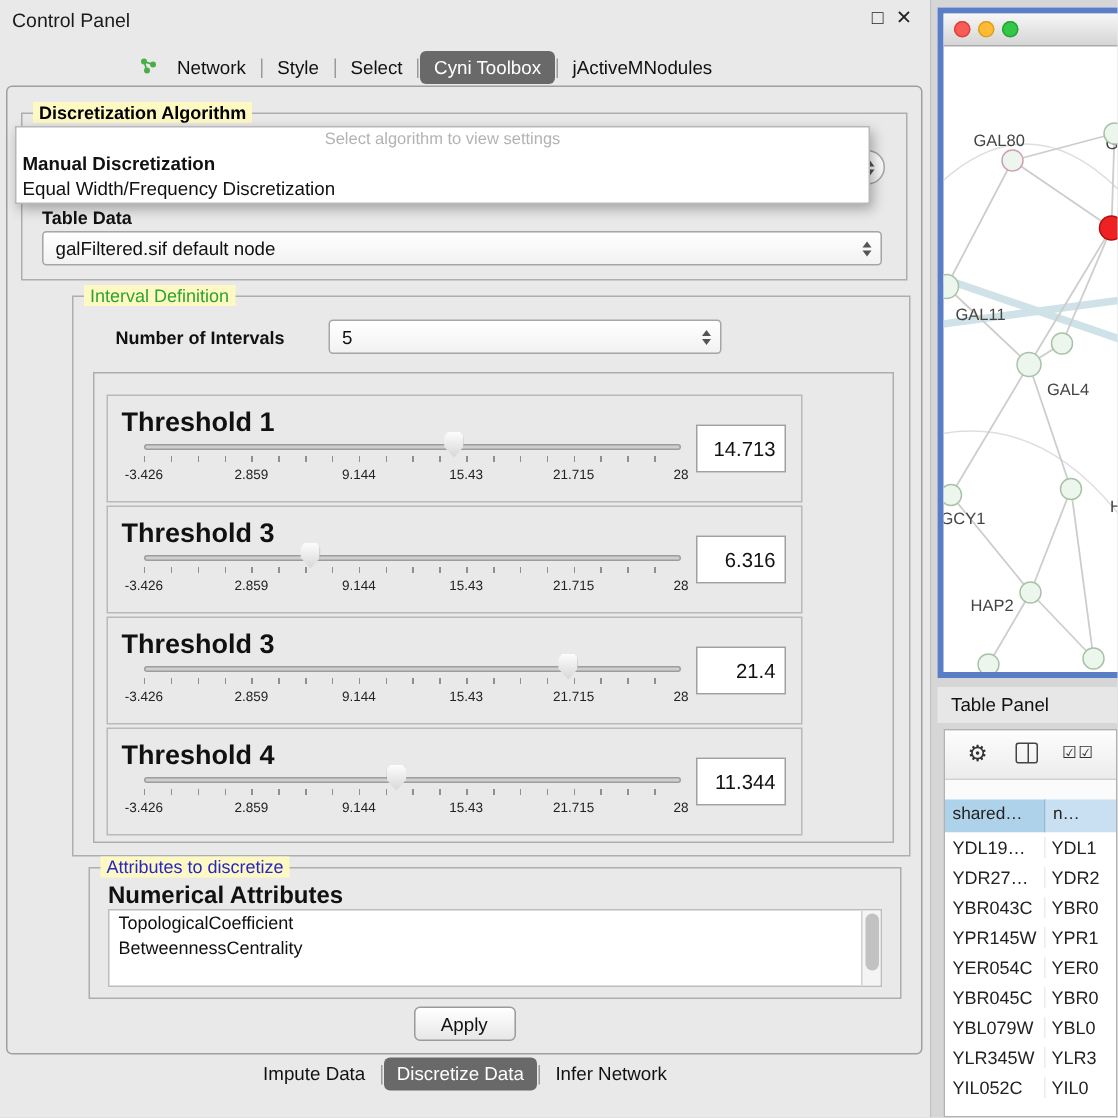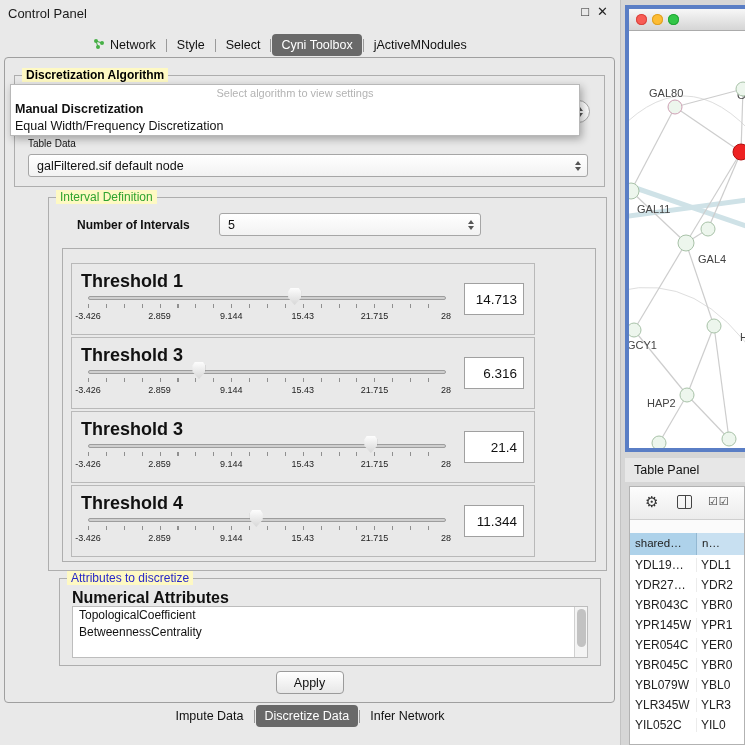--- a/index.html
+++ b/index.html
@@ -8,21 +8,21 @@
 
   
   .cp{position:absolute;left:0;top:0;width:620px;height:745px;background:#e9e9e9;border-right:1px solid #c2c2c2;}
   .titlebar{position:absolute;left:0;top:0;width:100%;height:26px;text-align:center;}
   .titlebar .title{position:absolute;left:8px;top:6px;font-size:13px;color:#1b1b1b;}
   .win-btns{position:absolute;right:12px;top:4px;display:flex;gap:8px;font-size:13px;color:#222;}
   .win-btns span{cursor:default;}
 
   .tabrow{display:flex;align-items:center;}
   .top-tabs{position:absolute;left:84px;top:33px;height:24px;}
-  .tab{font-size:12.5px;color:#111;padding:4px 9px;display:flex;align-items:center;gap:5px;white-space:nowrap;}
+  .tab{font-size:12.5px;color:#111;padding:4px 9px;display:flex;align-items:center;gap:13px;white-space:nowrap;}
   .tab.selected{background:#696969;color:#fff;border-radius:4px;}
   .tab-sep{width:1px;height:13px;background:#9a9a9a;margin:0 1px;}
 
   .content-box{position:absolute;left:4px;top:57px;width:609px;height:644px;
                border:1px solid #9f9f9f;border-radius:4px;}
 
   .group{position:absolute;border:1px solid #aeaeae;}
   .group-label{position:absolute;top:-8px;left:7px;background:#fef9c3;padding:0 4px;font-size:12px;white-space:nowrap;}
   .group-label.bold{font-weight:bold;color:#000;}
   .group-label.green{color:#2fa32f;}
@@ -30,41 +30,41 @@
 
   .combo{position:absolute;background:linear-gradient(#ffffff,#f2f2f2);border:1px solid #a6a6a6;
          border-radius:3px;font-size:12.5px;color:#111;display:flex;align-items:center;
          padding:0 8px;box-sizing:border-box;}
   .spinner{position:absolute;right:6px;top:50%;transform:translateY(-50%);display:flex;flex-direction:column;gap:2px;}
   .tri-up{width:0;height:0;border-left:3.5px solid transparent;border-right:3.5px solid transparent;border-bottom:4px solid #555;}
   .tri-down{width:0;height:0;border-left:3.5px solid transparent;border-right:3.5px solid transparent;border-top:4px solid #555;}
 
   .algo-group{left:9px;top:17px;width:589px;height:110px;}
   .algo-combo{left:8px;top:24px;width:567px;height:23px;border-radius:12px;}
-  .td-label{position:absolute;left:13px;top:62px;font-weight:normal;font-size:10px;}
+  .td-label{position:absolute;left:13px;top:62px;font-weight:bold;font-size:12px;}
   .td-combo{left:13px;top:78px;width:560px;height:23px;}
 
   .popup{position:absolute;left:10px;top:84px;width:568px;height:50px;background:#fff;
          border:1px solid #b8b8b8;box-shadow:2px 3px 8px rgba(0,0,0,.3);z-index:40;}
   .popup .prompt{text-align:center;color:#b3b3b3;font-size:11px;padding-top:2px;height:14px;}
   .popup .opt{font-size:12.5px;padding:1px 4px;line-height:15px;}
   .popup .opt.bold{font-weight:bold;}
 
   .interval-group{left:43px;top:139px;width:557px;height:372px;}
   .noi-label{position:absolute;left:28px;top:20px;font-weight:bold;font-size:12px;}
   .noi-combo{left:170px;top:15px;width:262px;height:23px;}
 
   .thr-group{left:13px;top:50px;width:532px;height:312px;}
   .threshold-panel{position:absolute;left:8px;width:462px;height:70px;border:1px solid #b9b9b9;}
   .threshold-panel:nth-of-type(1){top:14px;}
   .threshold-panel:nth-of-type(2){top:88px;}
   .threshold-panel:nth-of-type(3){top:162px;}
   .threshold-panel:nth-of-type(4){top:236px;}
   .tp-label{position:absolute;left:9px;top:7px;font-weight:bold;font-size:18px;}
-  .slider{position:absolute;left:16px;top:24px;width:358px;height:38px;}
+  .slider{position:absolute;left:24px;top:24px;width:358px;height:38px;}
   .track{position:absolute;left:0;top:8px;width:100%;height:4px;background:#cfcfcf;border:1px solid #9d9d9d;border-radius:2px;box-sizing:border-box;}
   .ticks{position:absolute;left:0;top:16px;width:100%;height:4px;
          background:repeating-linear-gradient(90deg,#8f8f8f 0 1px,transparent 1px 17.9px);}
   .scale{position:absolute;left:0;top:23px;width:100%;height:11px;font-size:9px;color:#222;}
   .scale span{position:absolute;transform:translateX(-50%);white-space:nowrap;}
   .thumb{position:absolute;top:0;width:13px;height:17px;background:linear-gradient(#fdfdfd,#d7d7d7);
          clip-path:polygon(18% 0,82% 0,100% 20%,100% 58%,50% 100%,0 58%,0 20%);
          filter:drop-shadow(0 0 1px #7d7d7d);}
   .value-box{position:absolute;right:10px;top:19px;width:60px;height:32px;background:#fff;border:1px solid #a0a0a0;
              font-size:13.5px;display:flex;align-items:center;justify-content:flex-end;padding-right:6px;box-sizing:border-box;}

